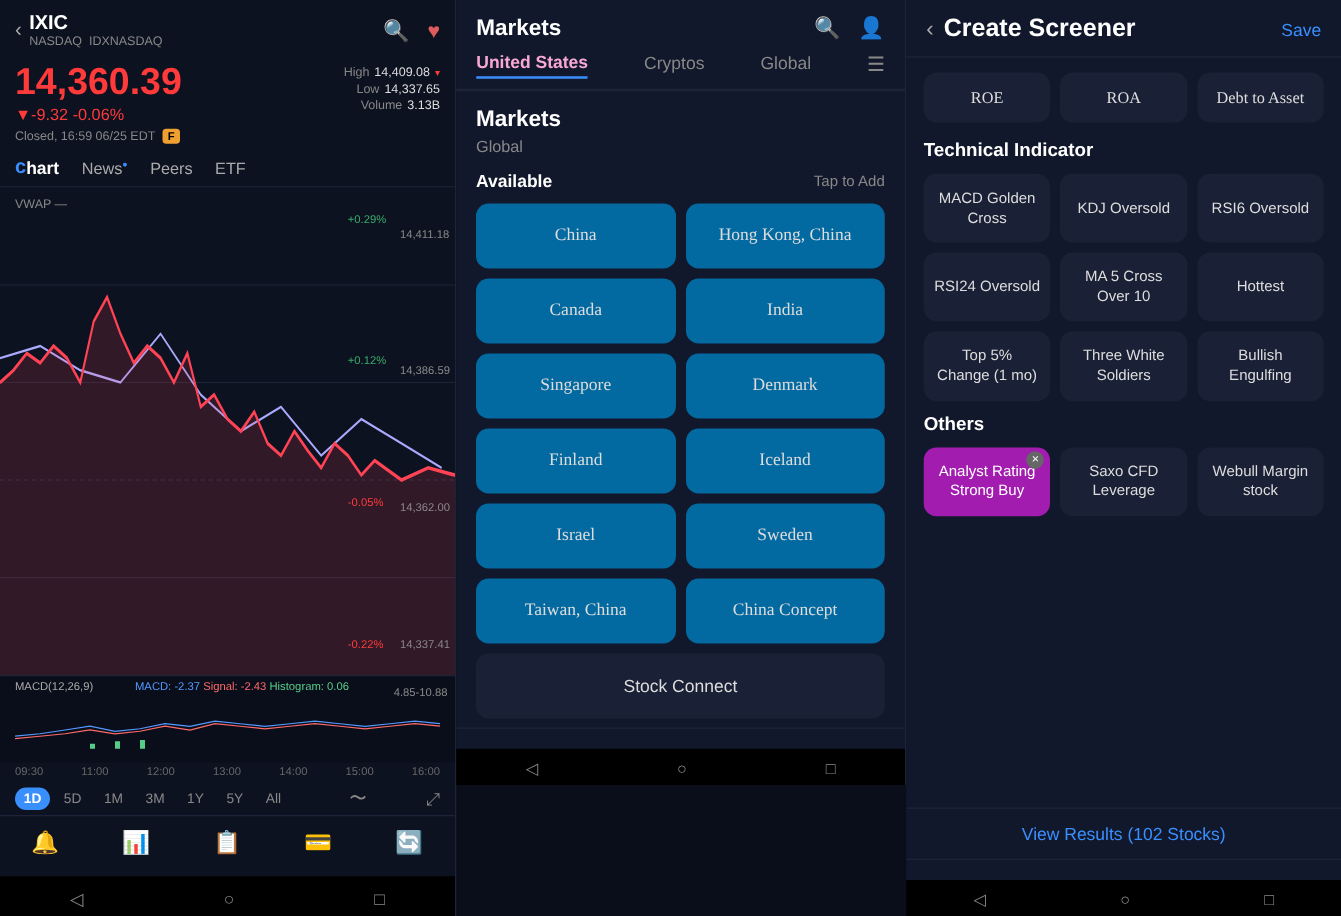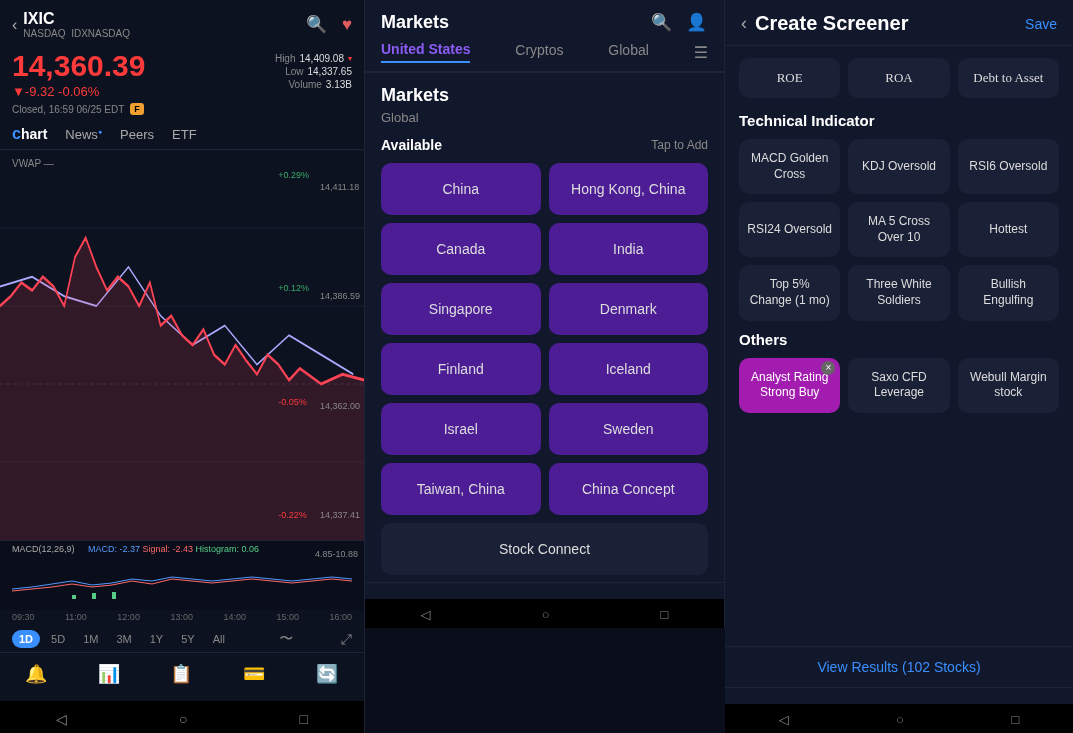--- a/index.html
+++ b/index.html
@@ -185,21 +185,21 @@
       font-size: 9px;
       color: #aaa;
       position: absolute;
       top: 3px;
       left: 12px;
     }
     .macd-values {
       font-size: 9px;
       position: absolute;
       top: 3px;
-      left: 88px;
+      left: 108px;
     }
     .macd-val { color: #5599ff; }
     .macd-signal { color: #ff6a6a; }
     .macd-hist { color: #55cc88; }
     .macd-range {
       position: absolute;
       right: 6px;
       font-size: 9px;
       color: #888;
       display: flex;
@@ -297,21 +297,21 @@
       align-items: center;
       justify-content: space-between;
     }
     .markets-tab {
       font-size: 14px;
       color: #888;
       cursor: pointer;
       padding-bottom: 4px;
     }
     .markets-tab.active {
-      color: #8b5cf6;
+      color: #f9a8d4;
       font-weight: 700;
       border-bottom: 2px solid #3a8fff;
     }
     .markets-menu-icon {
       color: #888;
       font-size: 16px;
       cursor: pointer;
     }
     .markets-divider {
       height: 2px;
@@ -353,31 +353,32 @@
       display: flex;
       flex-direction: column;
       gap: 8px;
     }
     .markets-row {
       display: flex;
       gap: 8px;
     }
     .market-item {
       flex: 1;
-      background: #4c1d95;
+      background: #0369a1;
       border-radius: 10px;
       padding: 16px 12px;
       text-align: center;
       font-size: 14px;
       color: #ddd;
       cursor: pointer;
       min-height: 52px;
       display: flex;
       align-items: center;
       justify-content: center;
+      font-family: Liberation Serif, serif;
     }
     .market-item-full {
       width: 100%;
       background: #1a2035;
       border-radius: 10px;
       padding: 16px 12px;
       text-align: center;
       font-size: 14px;
       color: #ddd;
       cursor: pointer;

